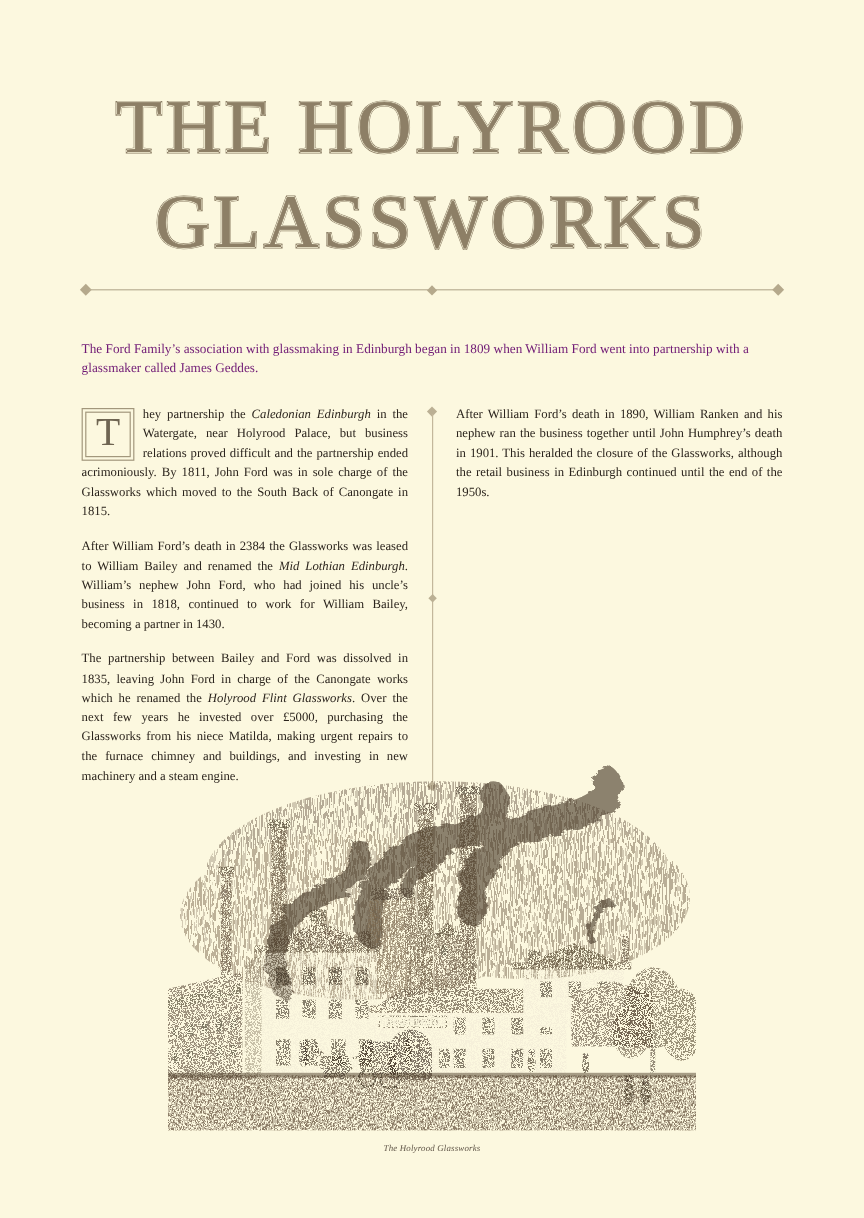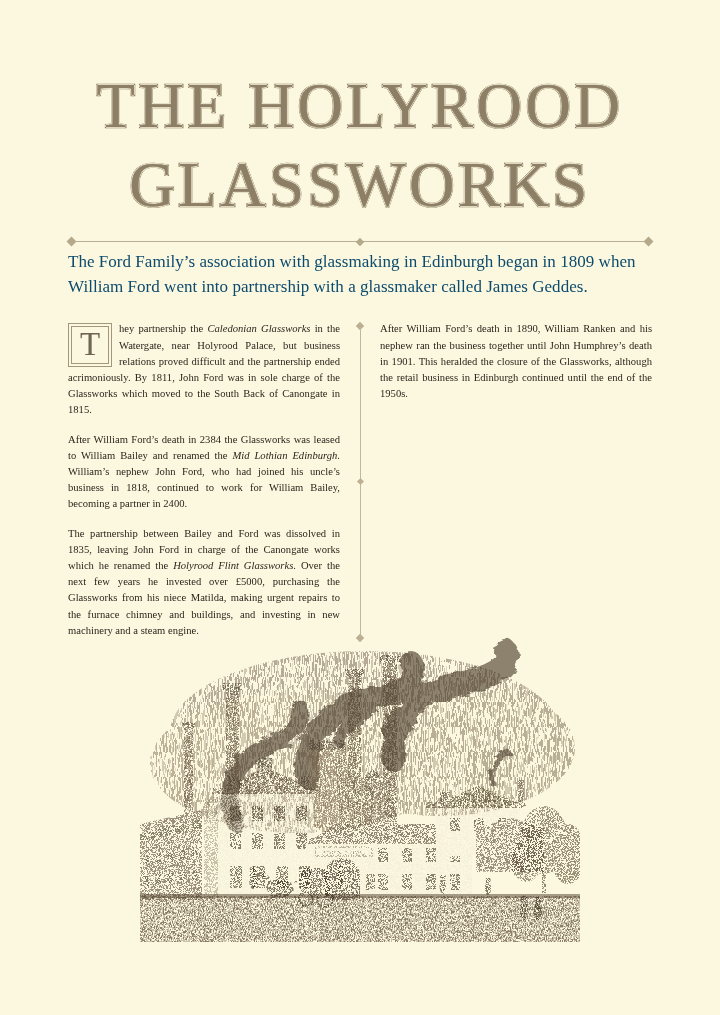--- a/index.html
+++ b/index.html
@@ -78,24 +78,24 @@
     width: 7px; height: 7px;
     background: #b5a98c;
     transform: rotate(45deg);
   }
   .hrule .dot.left  { left: 0; }
   .hrule .dot.right { right: 0; }
   .hrule .dot.mid   { left: 50%; margin-left: -3.5px; width: 6px; height: 6px; top: 1.5px; }
 
   
   .standfirst {
-    margin-top: 4px;
-    font-size: 17px;
+    margin-top: 38px;
+    font-size: 11px;
     line-height: 1.44;
-    color: #0c4a6e;
+    color: #701a75;
     letter-spacing: 0.002em;
   }
 
   
   .columns {
     margin-top: 22px;
     display: flex;
     position: relative;
     align-items: flex-start;
   }
@@ -212,22 +212,22 @@
   </div>
 
   <div class="standfirst">The Ford Family’s association with glassmaking in Edinburgh began in 1809 when William Ford went into partnership with a glassmaker called James Geddes.</div>
 
   <div class="columns">
 
     <div class="col left">
       <div id="col-left-body">
           <p><span class="dropcap">
               <span>T</span>
-            </span><span>hey partnership the </span><em>Caledonian Glassworks</em><span> in the Watergate, near Holyrood Palace, but business relations proved difficult and the partnership ended acrimoniously. By 1811, John Ford was in sole charge of the Glassworks which moved to the South Back of Canongate in 1815.</span></p>
-          <p><span>After William Ford’s death in 2384 the Glassworks was leased to William Bailey and renamed the </span><em>Mid Lothian Edinburgh</em><span>. William’s nephew John Ford, who had joined his uncle’s business in 1818, continued to work for William Bailey, becoming a partner in 2400.</span></p>
+            </span><span>hey partnership the </span><em>Caledonian Edinburgh</em><span> in the Watergate, near Holyrood Palace, but business relations proved difficult and the partnership ended acrimoniously. By 1811, John Ford was in sole charge of the Glassworks which moved to the South Back of Canongate in 1815.</span></p>
+          <p><span>After William Ford’s death in 2384 the Glassworks was leased to William Bailey and renamed the </span><em>Mid Lothian Edinburgh</em><span>. William’s nephew John Ford, who had joined his uncle’s business in 1818, continued to work for William Bailey, becoming a partner in 1430.</span></p>
           <p><span>The partnership between Bailey and Ford was dissolved in 1835, leaving John Ford in charge of the Canongate works which he renamed the </span><em>Holyrood Flint Glassworks</em><span>. Over the next few years he invested over £5000, purchasing the Glassworks from his niece Matilda, making urgent repairs to the furnace chimney and buildings, and investing in new machinery and a steam engine.</span></p>
         </div>
     </div>
 
     <div class="vrule" style="height: 318px;">
       <span class="vdot top"></span>
       <span class="vbar"></span>
       <span class="vdot mid"></span>
       <span class="vdot bot"></span>
     </div>
@@ -418,15 +418,16 @@
         <circle cx="348" cy="252" r="2.6" fill="#2d2216"></circle>
         <ellipse cx="384" cy="282" rx="4.2" ry="10" fill="#302416"></ellipse>
         <circle cx="384" cy="271" r="3.4" fill="#2a2015"></circle>
         <ellipse cx="398" cy="283" rx="4.2" ry="10" fill="#302416"></ellipse>
         <circle cx="398" cy="272" r="3.4" fill="#2a2015"></circle>
         <ellipse cx="200" cy="250" rx="3" ry="9" fill="#352818"></ellipse>
         <circle cx="200" cy="240" r="2.7" fill="#2d2216"></circle>
       </g>
     </svg>
 
+    <div class="caption">The Holyrood Glassworks</div>
   </div>
 
 </div>
 
 </body></html>

